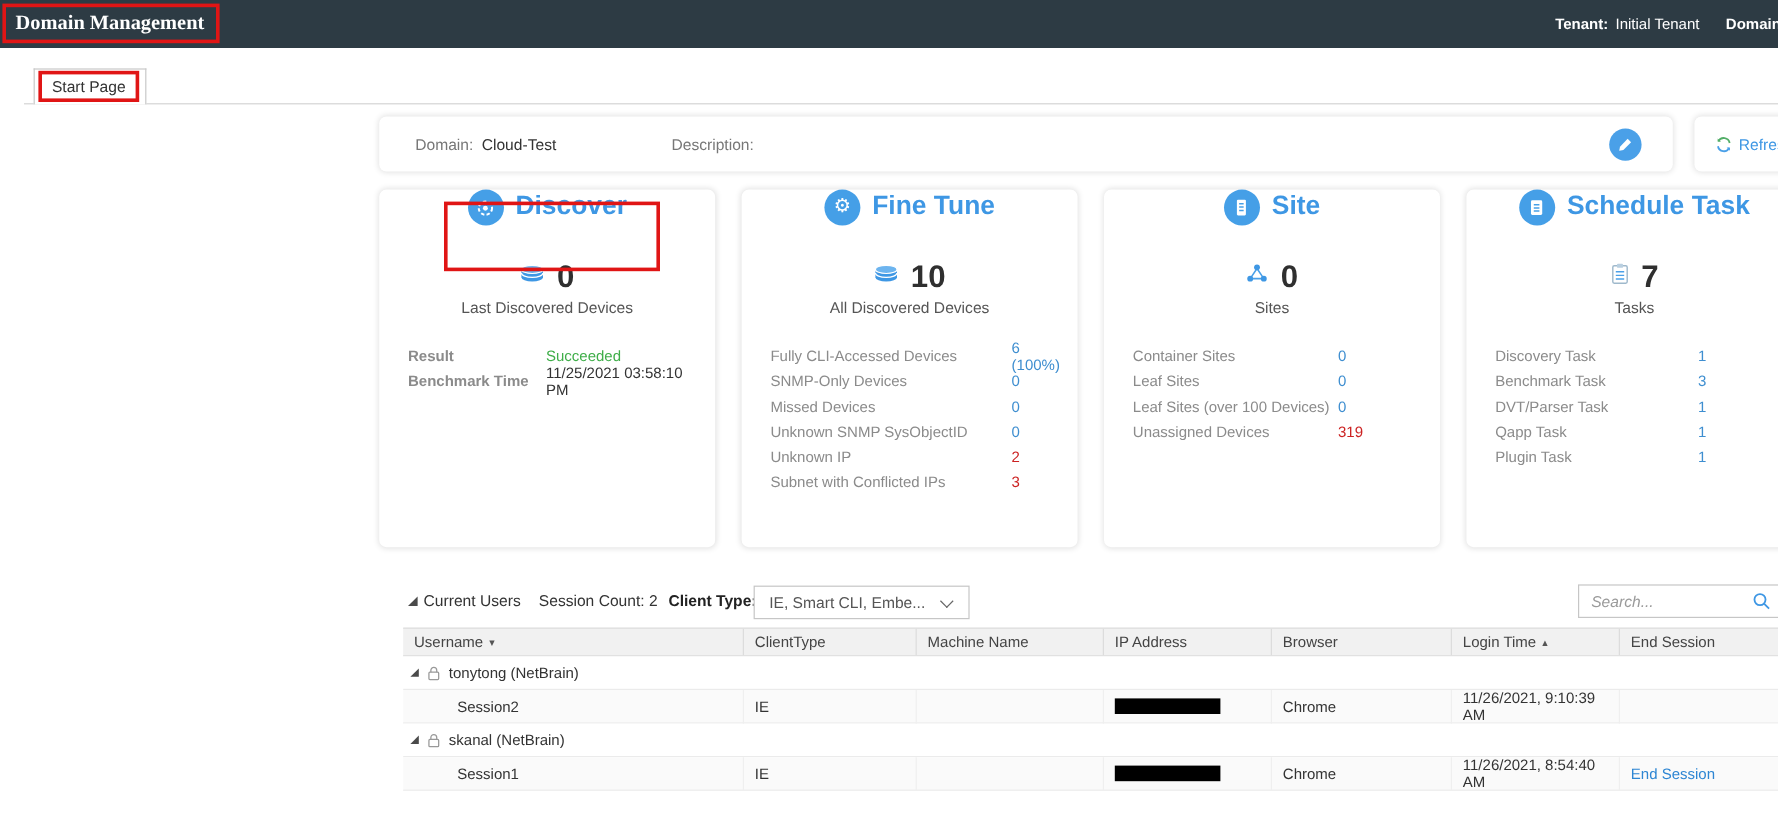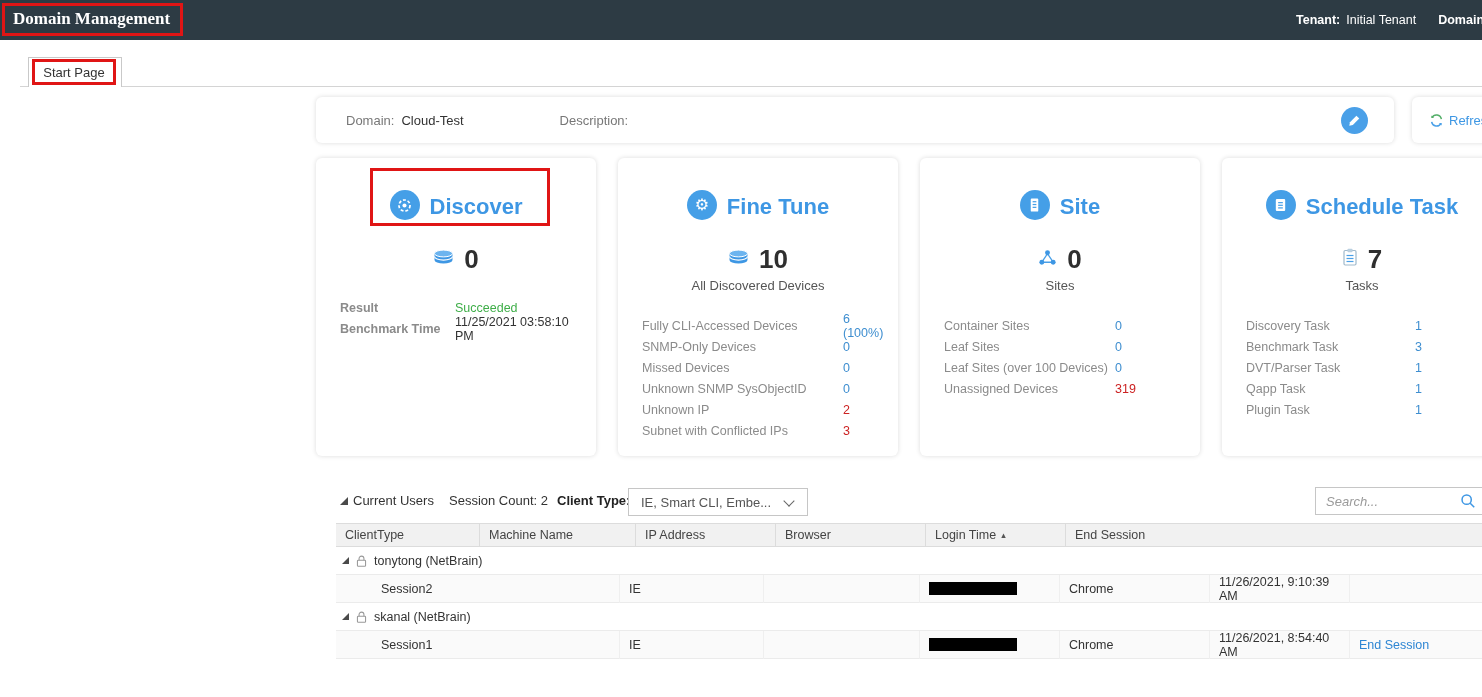--- a/index.html
+++ b/index.html
@@ -34,21 +34,21 @@
   .edit-btn{position:absolute;right:26px;top:10px;width:27px;height:27px;border-radius:50%;
             background:#4aa0e8;display:flex;align-items:center;justify-content:center;cursor:pointer;}
   .refreshcard{position:absolute;left:1412px;top:97px;width:110px;height:46px;display:flex;
                align-items:center;padding-left:17px;box-sizing:border-box;}
   .refresh-label{color:var(--blue);font-size:13px;margin-left:5px;}
 
   
   .card{position:absolute;top:158px;width:280px;height:298px;}
   .card1{left:316px;} .card2{left:618px;} .card3{left:920px;} .card4{left:1222px;}
   .card-annot{position:absolute;left:54px;top:10px;width:180px;height:58px;border:3px solid var(--annot);box-sizing:border-box;}
-  .card-head{margin-top:29px;display:flex;align-items:flex-end;justify-content:center;gap:10px;height:33px;}
+  .card-head{display:flex;align-items:flex-start;justify-content:center;gap:10px;height:33px;}
   .head-ic{width:30px;height:30px;border-radius:50%;background:#459fe7;display:flex;align-items:center;justify-content:center;flex:none;}
   .card-title{font-size:22px;font-weight:bold;color:var(--blue);white-space:nowrap;}
   .count-row{margin-top:23px;display:flex;align-items:center;justify-content:center;gap:10px;height:32px;}
   .count-num{font-size:26px;font-weight:bold;color:#2f2f2f;}
   .caption{margin-top:3px;text-align:center;font-size:13px;color:#555;}
   .stats{margin-top:22px;padding:0 24px;}
   .stat{display:flex;align-items:center;height:21px;font-size:12.5px;}
   .stat-label{color:#8b8b8b;flex:none;}
   .card1 .stat-label{width:115px;font-weight:bold;} .card2 .stat-label{width:201px;}
   .card3 .stat-label{width:171px;} .card4 .stat-label{width:169px;}
@@ -164,20 +164,21 @@
     <div class="count-row">
       <span>
         <svg width="21" height="16" viewBox="0 0 20 16">
           <path d="M1 4.5v6.5a9 3.6 0 0 0 18 0V4.5z" fill="#3e97e4"></path>
           <path d="M1 7.5a9 3.6 0 0 0 18 0" fill="none" stroke="#fff" stroke-width="1.1"></path>
           <ellipse cx="10" cy="4.5" rx="9" ry="3.4" fill="#6cb4ef" stroke="#fff" stroke-width="1"></ellipse>
         </svg>
       </span>
       <span class="count-num">0</span>
     </div>
+    <div class="caption">Last Discovered Devices</div>
     <div class="stats">
         <div class="stat">
     <span class="stat-label">Result</span>
     <span class="stat-value val-green">Succeeded</span>
   </div>
         <div class="stat">
     <span class="stat-label">Benchmark Time</span>
     <span class="stat-value val-dark">11/25/2021 03:58:10 PM</span>
   </div>
       </div>
@@ -338,20 +339,24 @@
           <svg width="16" height="16" viewBox="0 0 18 18">
             <circle cx="7.5" cy="7.5" r="5.2" fill="none" stroke="#3e97e4" stroke-width="1.7"></circle>
             <line x1="11.5" y1="11.5" x2="16" y2="16" stroke="#3e97e4" stroke-width="1.7"></line>
           </svg>
         </span>
       </div>
     </div>
 
     <div class="tbl">
       <div class="thead">
+        <div class="th c0">
+          <span>Username</span>
+          <span class="sortg">▾</span>
+        </div>
         <div class="th c1">
             <span>ClientType</span>
           </div>
         <div class="th c2">
             <span>Machine Name</span>
           </div>
         <div class="th c3">
             <span>IP Address</span>
           </div>
         <div class="th c4">

